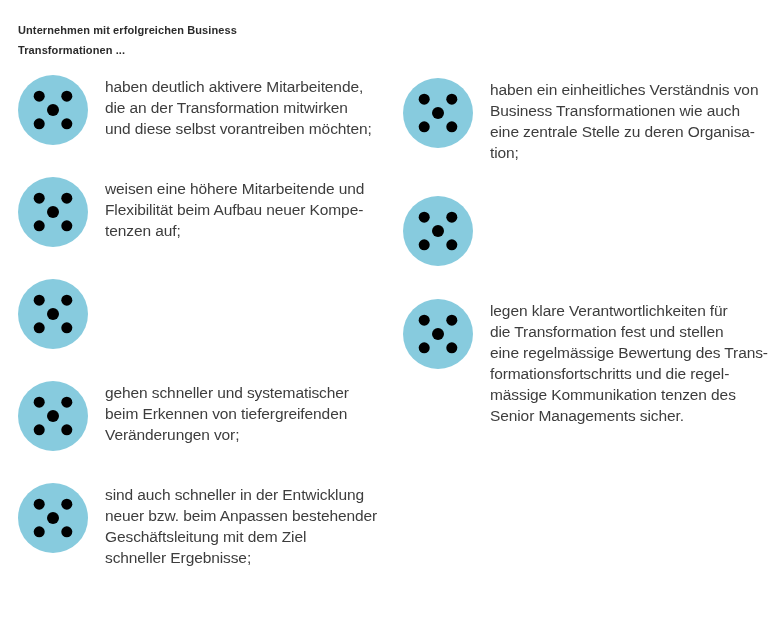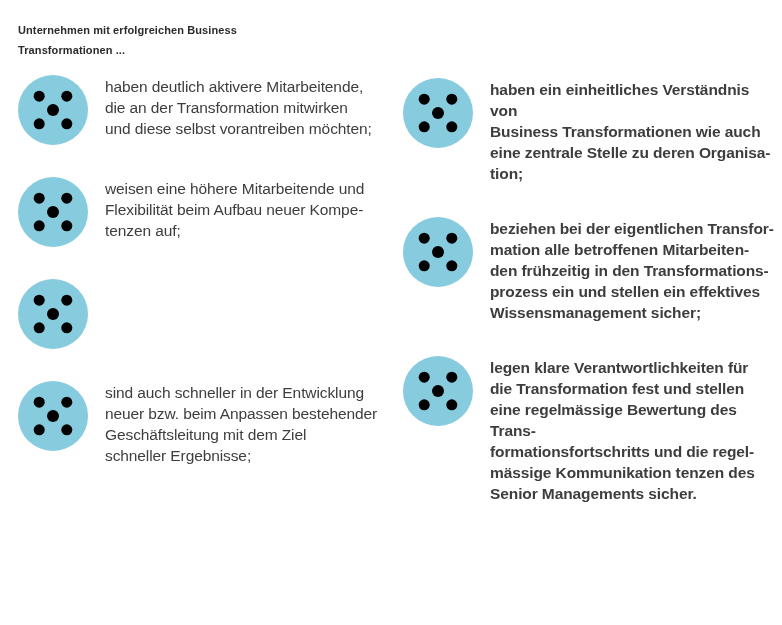--- a/index.html
+++ b/index.html
@@ -23,21 +23,21 @@
     line-height: 20px;
     color: var(--title-color);
     white-space: pre-line;
     letter-spacing: 0.1px;
   }
   .columns { display: flex; margin-top: 15px; }
   .col { display: flex; flex-direction: column; }
   .col-left  { width: 385px; }
   .col-right { width: 373px; padding-top: 3px; }
   .col-left  .item { margin-bottom: 32px; }
-  .col-right .item { margin-bottom: 33px; font-weight: bold; }
+  .col-right .item { margin-bottom: 33px; }
   .item { display: flex; gap: 17px; }
   .icon-circle {
     width: 70px; height: 70px;
     border-radius: 50%;
     background: var(--icon-bg);
     flex: none;
     display: flex; align-items: center; justify-content: center;
   }
   .net-icon { width: 46px; height: 46px; display: block; }
   .item-text {
@@ -102,20 +102,30 @@
       </div>
 
       <div class="item">
         <div class="icon-circle">
           <svg class="net-icon" viewBox="0 0 40 40" aria-hidden="true">
               <use href="#net-glyph"></use>
             </svg>
         </div>
       </div>
 
+      <div class="item">
+        <div class="icon-circle">
+          <svg class="net-icon" viewBox="0 0 40 40" aria-hidden="true">
+              <use href="#net-glyph"></use>
+            </svg>
+        </div>
+        <div class="item-text">gehen schneller und systematischer
+beim Erkennen von tiefergreifenden
+Veränderungen vor;</div>
+      </div>
 
       <div class="item">
         <div class="icon-circle">
           <svg class="net-icon" viewBox="0 0 40 40" aria-hidden="true">
               <use href="#net-glyph"></use>
             </svg>
         </div>
         <div class="item-text">sind auch schneller in der Entwicklung
 neuer bzw. beim Anpassen bestehender
 Geschäftsleitung mit dem Ziel
@@ -137,25 +147,20 @@
 eine zentrale Stelle zu deren Organisa-
 tion;</div>
       </div>
 
       <div class="item">
         <div class="icon-circle">
           <svg class="net-icon" viewBox="0 0 40 40" aria-hidden="true">
               <use href="#net-glyph"></use>
             </svg>
         </div>
-        <div class="item-text">beziehen bei der eigentlichen Transfor-
-mation alle betroffenen Mitarbeiten-
-den frühzeitig in den Transformations-
-prozess ein und stellen ein effektives
-Wissensmanagement sicher;</div>
       </div>
 
 
       <div class="item">
         <div class="icon-circle">
           <svg class="net-icon" viewBox="0 0 40 40" aria-hidden="true">
               <use href="#net-glyph"></use>
             </svg>
         </div>
         <div class="item-text">legen klare Verantwortlichkeiten für

